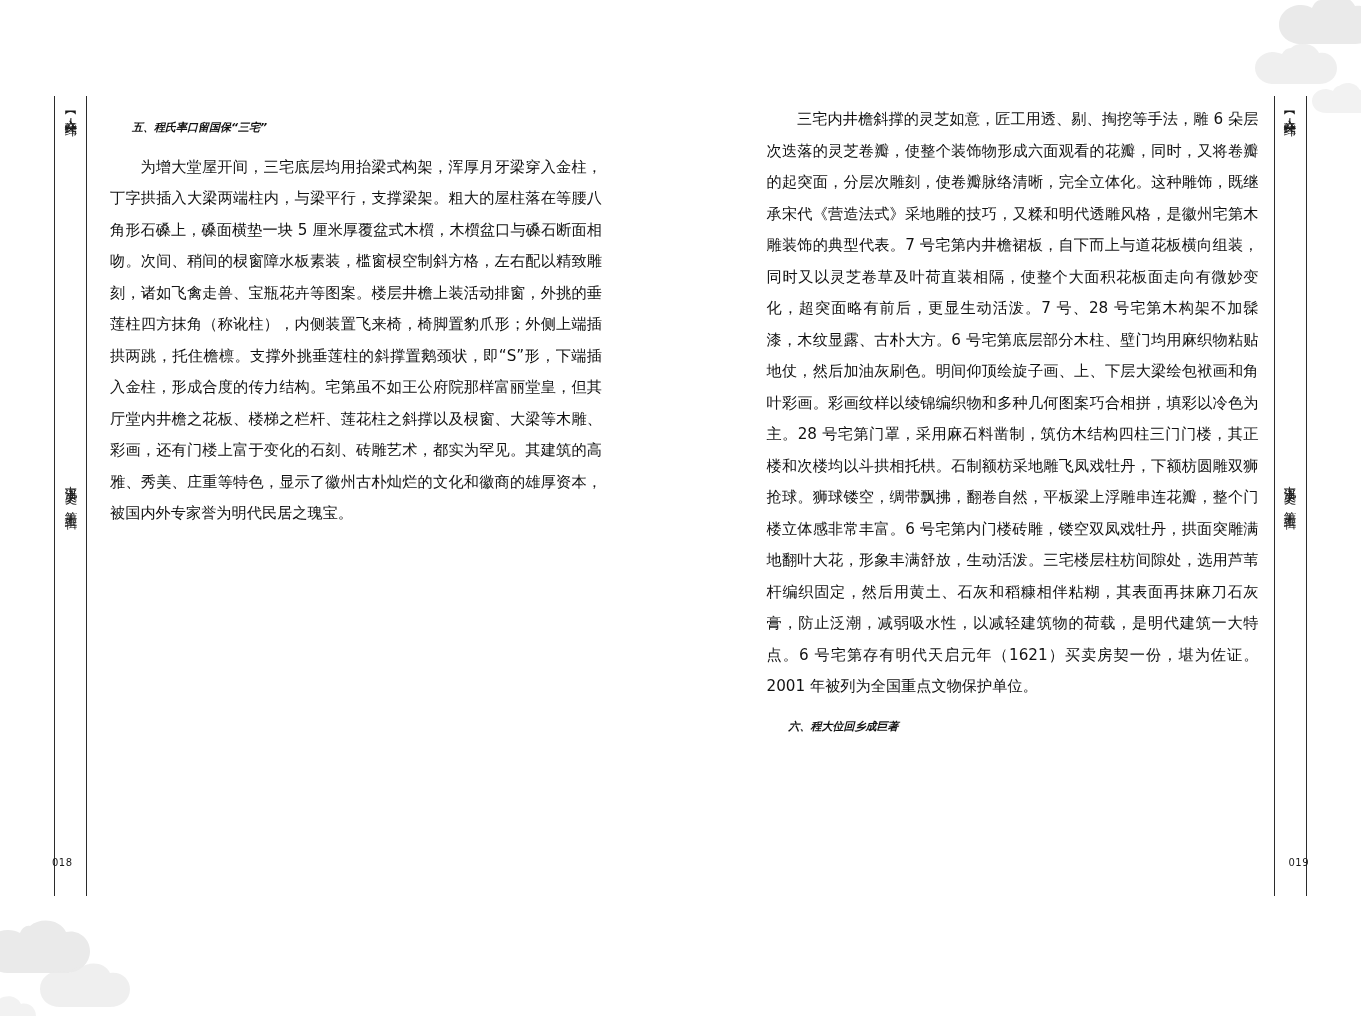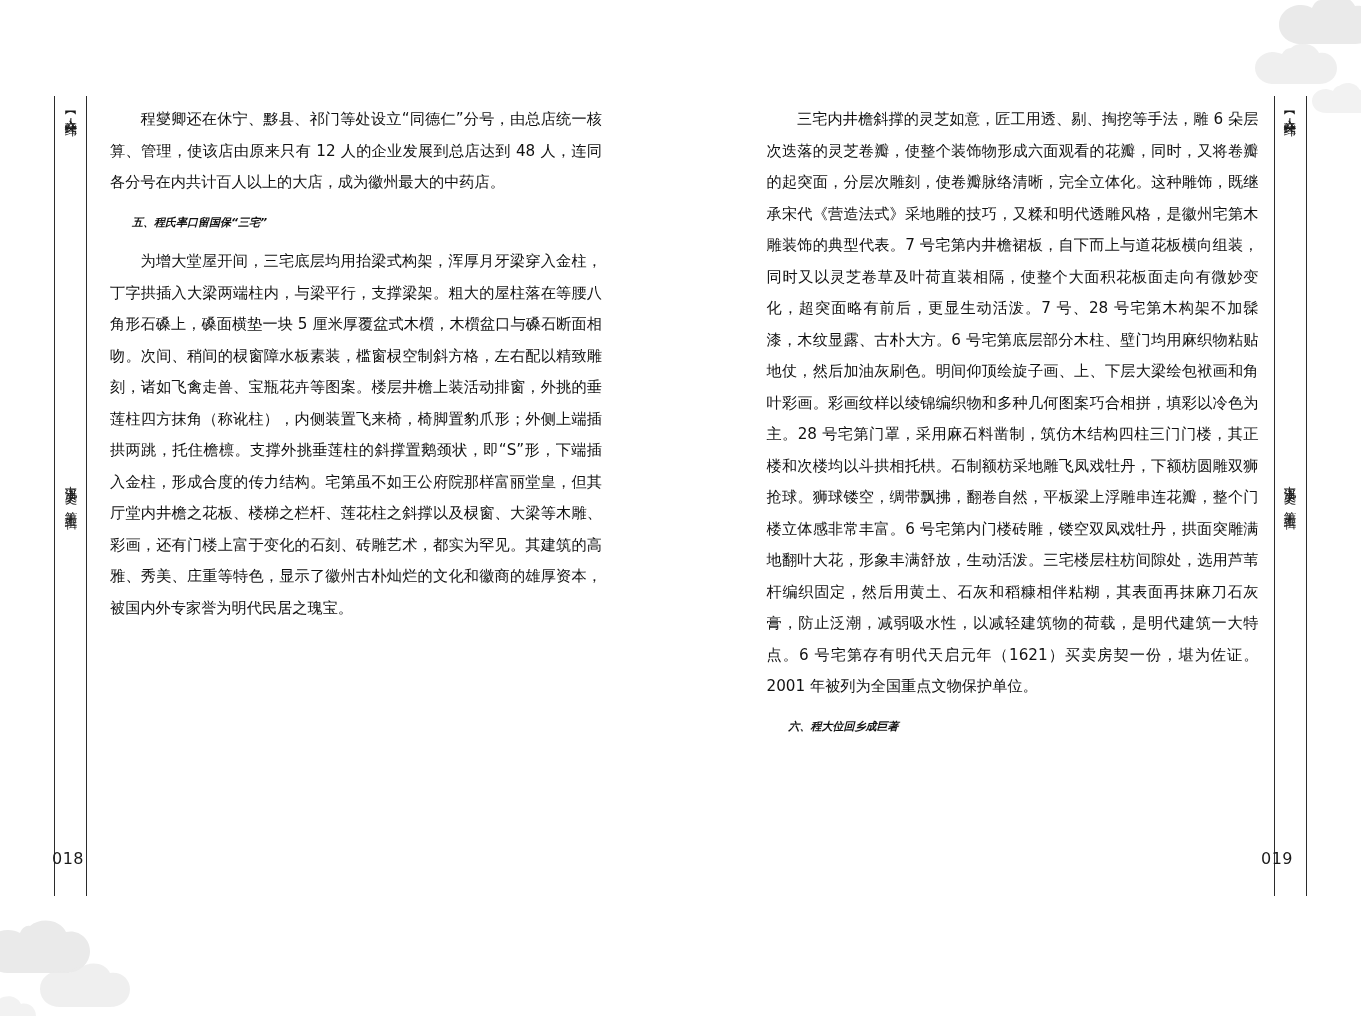--- a/index.html
+++ b/index.html
@@ -84,26 +84,26 @@
     padding: 6px 0;
     line-height: 1.1;
   }
   .vert-text.top { top: 100px; }
   .vert-text.mid { top: 470px; }
 
   .folio {
     position: absolute;
     bottom: 148px;
     font-family: "DejaVu Sans", sans-serif;
-    font-size: 16px;
+    font-size: 10px;
     color: #1a1a1a;
     letter-spacing: 0.5px;
   }
   .page.left .folio  { left: 52px; }
-  .page.right .folio { right: 68px; }
+  .page.right .folio { right: 52px; }
 
   
   .col {
     position: absolute;
     top: 104px;
     width: 492px;
     font-size: 15.2px;
     line-height: 31.5px;
     text-align: justify;
     text-justify: inter-character;
@@ -151,21 +151,20 @@
     <div class="sidebar left">
       <div class="rule outer"></div>
       <div class="rule inner"></div>
       <div class="vert-text top">【人文经纬】</div>
       <div class="vert-text mid">屯溪文史·第十五辑</div>
     </div>
 
     <div class="folio">018</div>
 
     <div class="col">
-      <p>程燮卿还在休宁、黟县、祁门等处设立“同德仁”分号，由总店统一核算、管理，使该店由原来只有 12 人的企业发展到总店达到 48 人，连同各分号在内共计百人以上的大店，成为徽州最大的中药店。</p>
       <p class="heading">五、程氏率口留国保“三宅”</p>
       <p>为增大堂屋开间，三宅底层均用抬梁式构架，浑厚月牙梁穿入金柱，丁字拱插入大梁两端柱内，与梁平行，支撑梁架。粗大的屋柱落在等腰八角形石磉上，磉面横垫一块 5 厘米厚覆盆式木櫍，木櫍盆口与磉石断面相吻。次间、稍间的棂窗障水板素装，槛窗棂空制斜方格，左右配以精致雕刻，诸如飞禽走兽、宝瓶花卉等图案。楼层井檐上装活动排窗，外挑的垂莲柱四方抹角（称讹柱），内侧装置飞来椅，椅脚置豹爪形；外侧上端插拱两跳，托住檐檩。支撑外挑垂莲柱的斜撑置鹅颈状，即“S”形，下端插入金柱，形成合度的传力结构。宅第虽不如王公府院那样富丽堂皇，但其厅堂内井檐之花板、楼梯之栏杆、莲花柱之斜撑以及棂窗、大梁等木雕、彩画，还有门楼上富于变化的石刻、砖雕艺术，都实为罕见。其建筑的高雅、秀美、庄重等特色，显示了徽州古朴灿烂的文化和徽商的雄厚资本，被国内外专家誉为明代民居之瑰宝。</p>
     </div>
   </section>
 
   <section class="page right">
     <div class="sidebar right">
       <div class="rule outer"></div>
       <div class="rule inner"></div>
       <div class="vert-text top">【人文经纬】</div>

